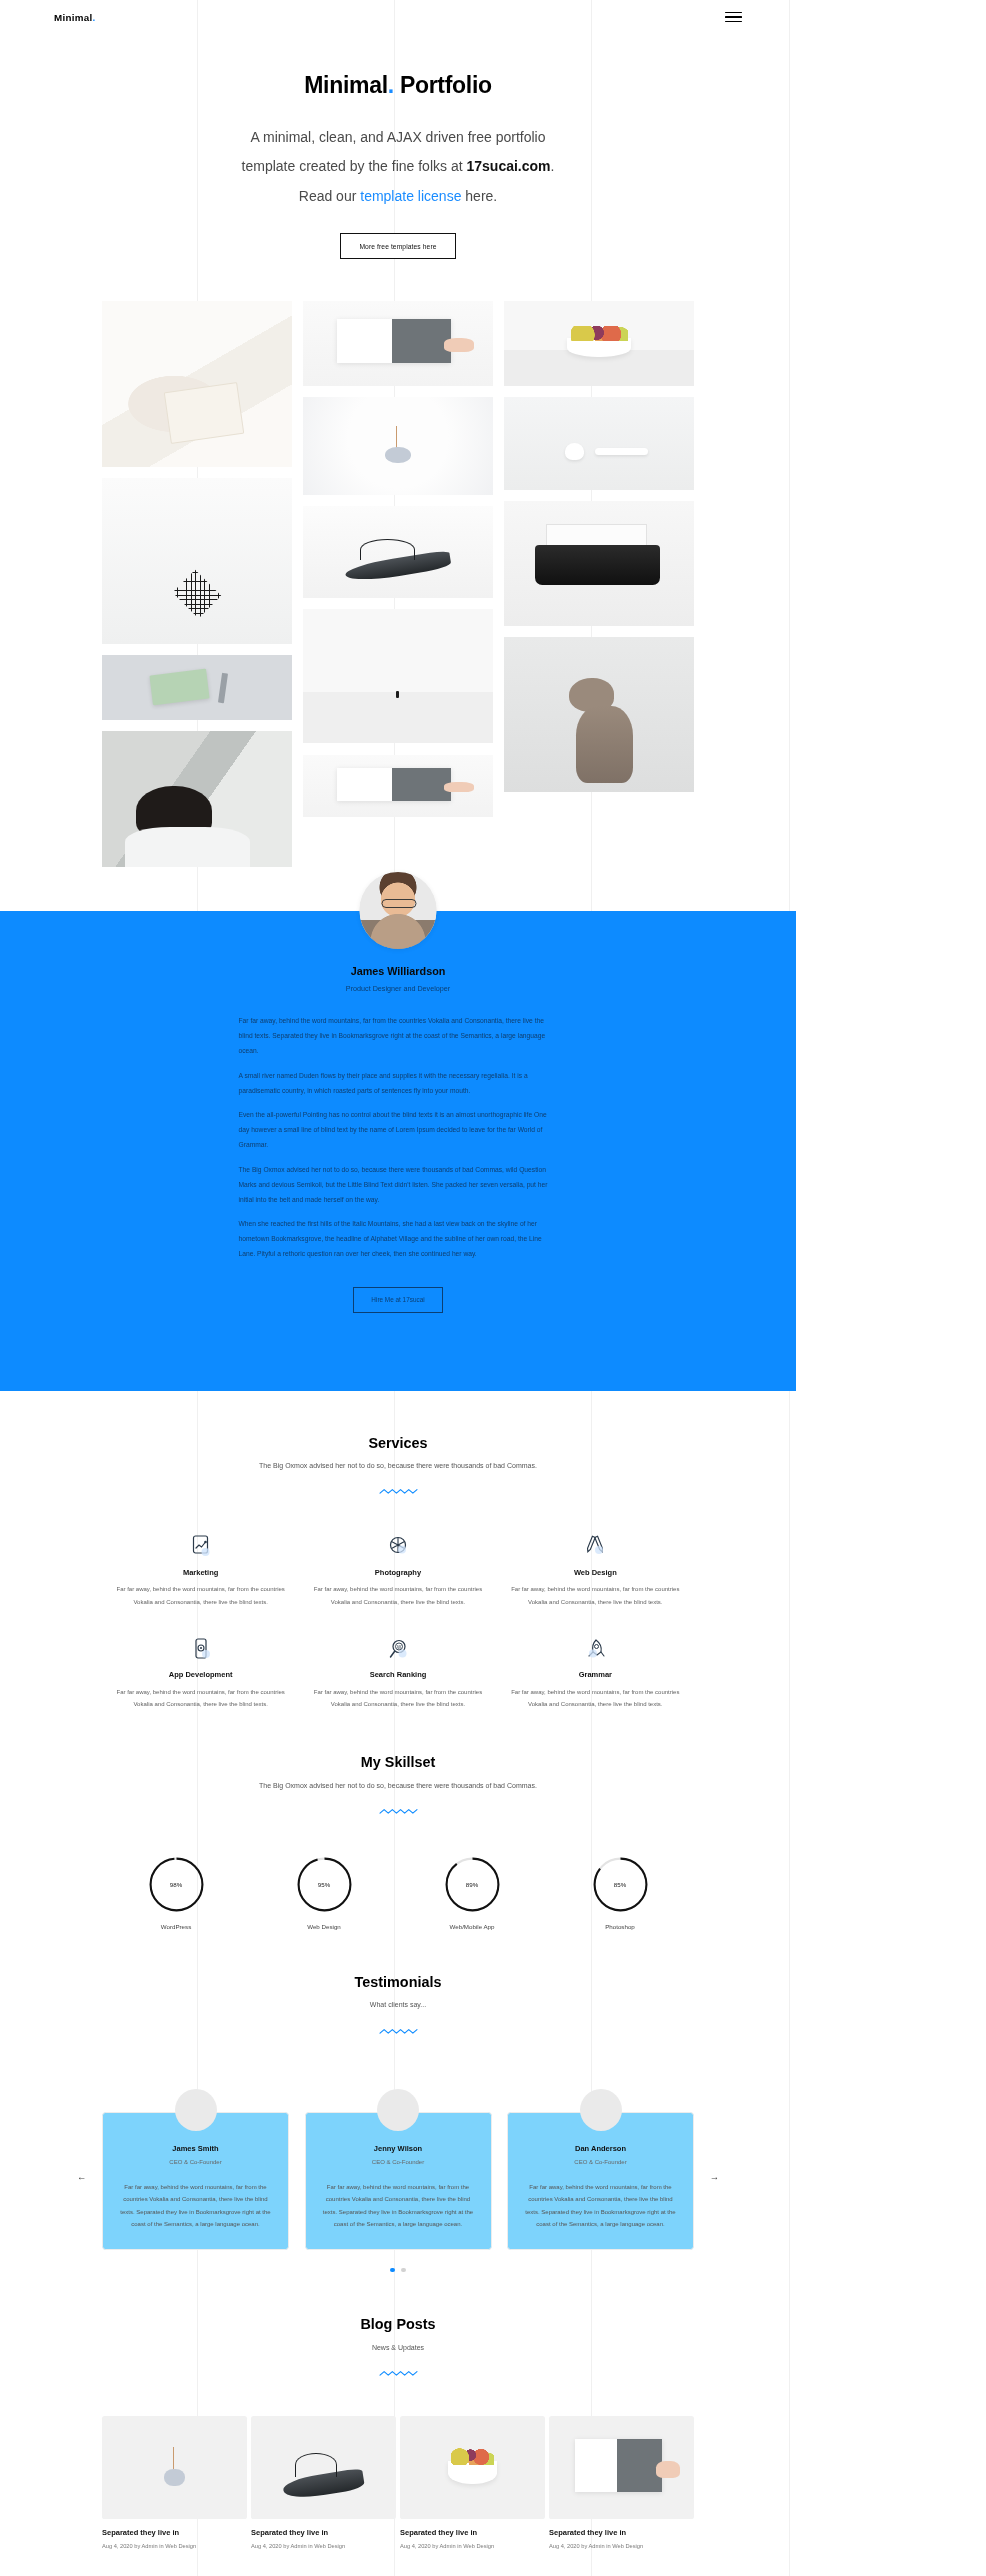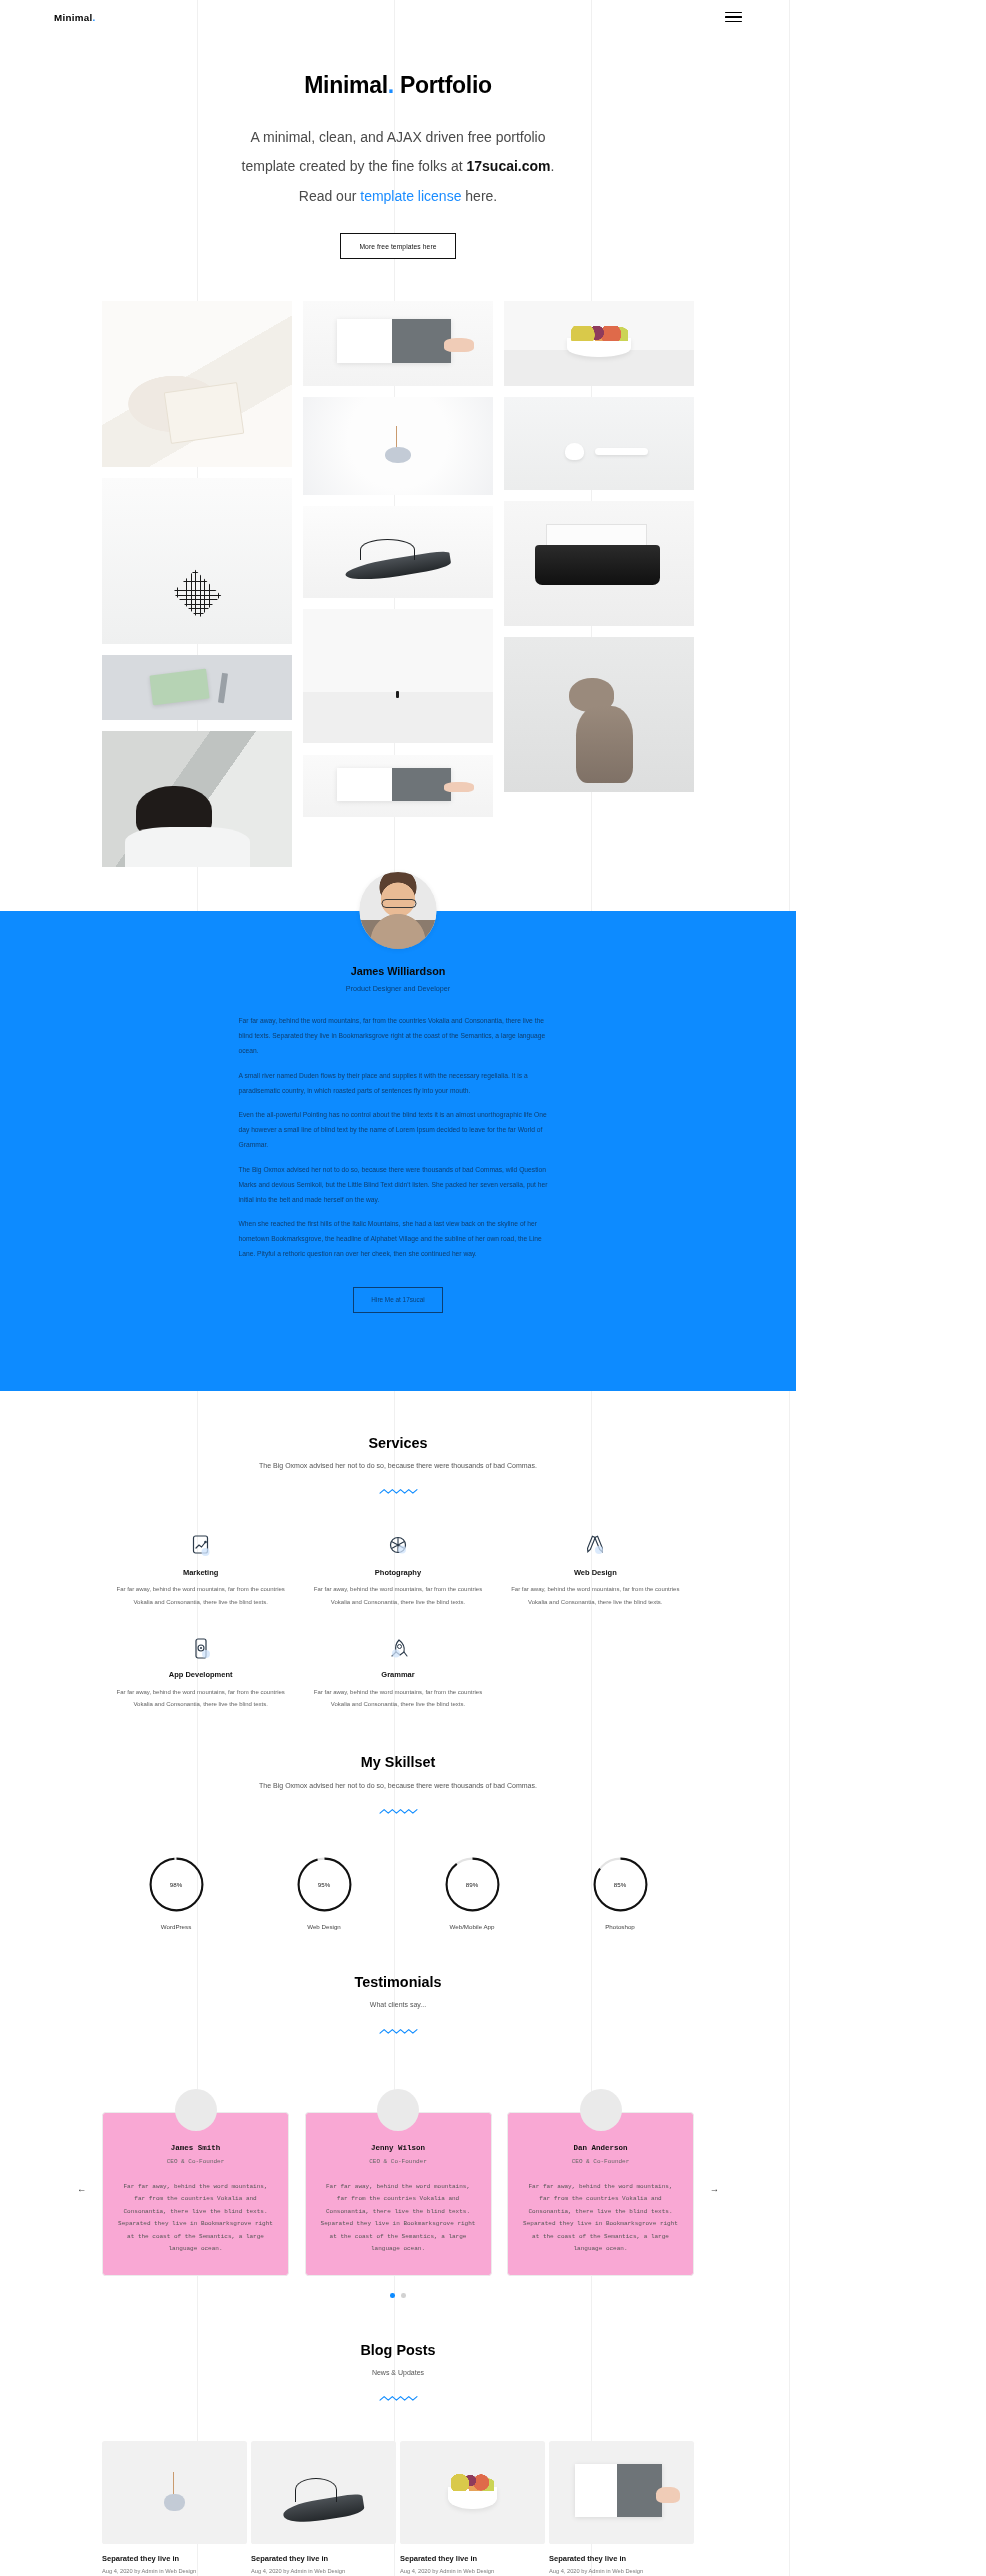--- a/index.html
+++ b/index.html
@@ -157,22 +157,22 @@
   .skill { text-align: center; }
   .skill .ring { width: 57px; height: 57px; margin: 0 auto; position: relative; }
   .skill .ring svg { transform: rotate(-90deg); }
   .skill .val { position: absolute; inset: 0; display: flex; align-items: center; justify-content: center; font-size: 6.2px; color: #222; }
   .skill .lbl { margin-top: 10.3px; font-size: 6.2px; color: #444; }
 
   
   .testi-wrap { position: relative; margin-top: 49px; }
   .testi-grid { display: grid; grid-template-columns: repeat(3, 1fr); gap: 15.5px; }
   .testi {
-    border: 0.5px solid #ececec; border-radius: 3.6px; background: #f9a8d4;
-    padding: 31px 13.4px 18.5px; text-align: center; position: relative; margin-top: 25px; font-family: Liberation Mono, monospace;
+    border: 0.5px solid #ececec; border-radius: 3.6px; background: #7dd3fc;
+    padding: 31px 13.4px 18.5px; text-align: center; position: relative; margin-top: 25px;
   }
   .testi .av {
     width: 42px; height: 42px; border-radius: 50%; background: #eaeaea; overflow: hidden;
     position: absolute; top: -24px; left: 50%; transform: translateX(-50%);
   }
   .av-m1 { background: radial-gradient(circle at 50% 78%, #9fa6ad 0 38%, transparent 39%), radial-gradient(circle at 50% 36%, #e7bb96 0 26%, transparent 27%), radial-gradient(circle at 50% 18%, #4e3827 0 25%, transparent 26%), #eaeaea; }
   .av-f1 { background: radial-gradient(circle at 50% 80%, #e6e6e6 0 40%, transparent 41%), radial-gradient(circle at 50% 38%, #f0c6a4 0 25%, transparent 26%), radial-gradient(circle at 50% 20%, #a9784b 0 28%, transparent 29%), #eaeaea; }
   .av-m2 { background: radial-gradient(circle at 50% 80%, #b9bec4 0 38%, transparent 39%), radial-gradient(circle at 50% 38%, #d9a87e 0 26%, transparent 27%), radial-gradient(circle at 50% 18%, #241c16 0 26%, transparent 27%), #eaeaea; }
   .testi h5 { font-size: 7.5px; font-weight: 700; color: #111; }
   .testi .pos { margin-top: 6.2px; font-size: 6px; color: #666; }
@@ -326,20 +326,31 @@
               <rect x="14" y="4" width="20" height="38" rx="4" fill="none" stroke="#2b3a4a" stroke-width="2.4"></rect>
               <circle cx="24" cy="22" r="6" fill="none" stroke="#2b3a4a" stroke-width="2.2"></circle>
               <circle cx="24" cy="22" r="2" fill="#2b3a4a"></circle>
               <circle cx="34" cy="34" r="8" fill="#cfe3fb" opacity=".75"></circle>
             </svg>
             <h4>App Development</h4>
             <p>Far far away, behind the word mountains, far from the countries Vokalia and Consonantia, there live the blind texts.</p>
           </div>
           <div class="svc">
             <svg class="ico" viewBox="0 0 48 48">
+              <circle cx="26" cy="19" r="12" fill="none" stroke="#2b3a4a" stroke-width="2.4"></circle>
+              <path d="M17 29 L9 40" stroke="#2b3a4a" stroke-width="3" stroke-linecap="round"></path>
+              <circle cx="26" cy="19" r="7" fill="none" stroke="#2b3a4a" stroke-width="1.8"></circle>
+              <text x="26" y="23" font-size="9" text-anchor="middle" fill="#2b3a4a" font-family="Liberation Sans">W</text>
+              <circle cx="33" cy="33" r="8" fill="#cfe3fb" opacity=".75"></circle>
+            </svg>
+            <h4>Search Ranking</h4>
+            <p>Far far away, behind the word mountains, far from the countries Vokalia and Consonantia, there live the blind texts.</p>
+          </div>
+          <div class="svc">
+            <svg class="ico" viewBox="0 0 48 48">
               <path d="M26 6 C34 12 38 20 36 30 L28 36 L20 30 C18 20 20 12 26 6 Z" fill="none" stroke="#2b3a4a" stroke-width="2.4"></path>
               <circle cx="27" cy="19" r="4" fill="none" stroke="#2b3a4a" stroke-width="2"></circle>
               <path d="M20 30 L12 38 M36 30 L42 38" stroke="#2b3a4a" stroke-width="2.2" stroke-linecap="round"></path>
               <circle cx="20" cy="33" r="8" fill="#cfe3fb" opacity=".75"></circle>
             </svg>
             <h4>Grammar</h4>
             <p>Far far away, behind the word mountains, far from the countries Vokalia and Consonantia, there live the blind texts.</p>
           </div>
         </div>
   </section>

